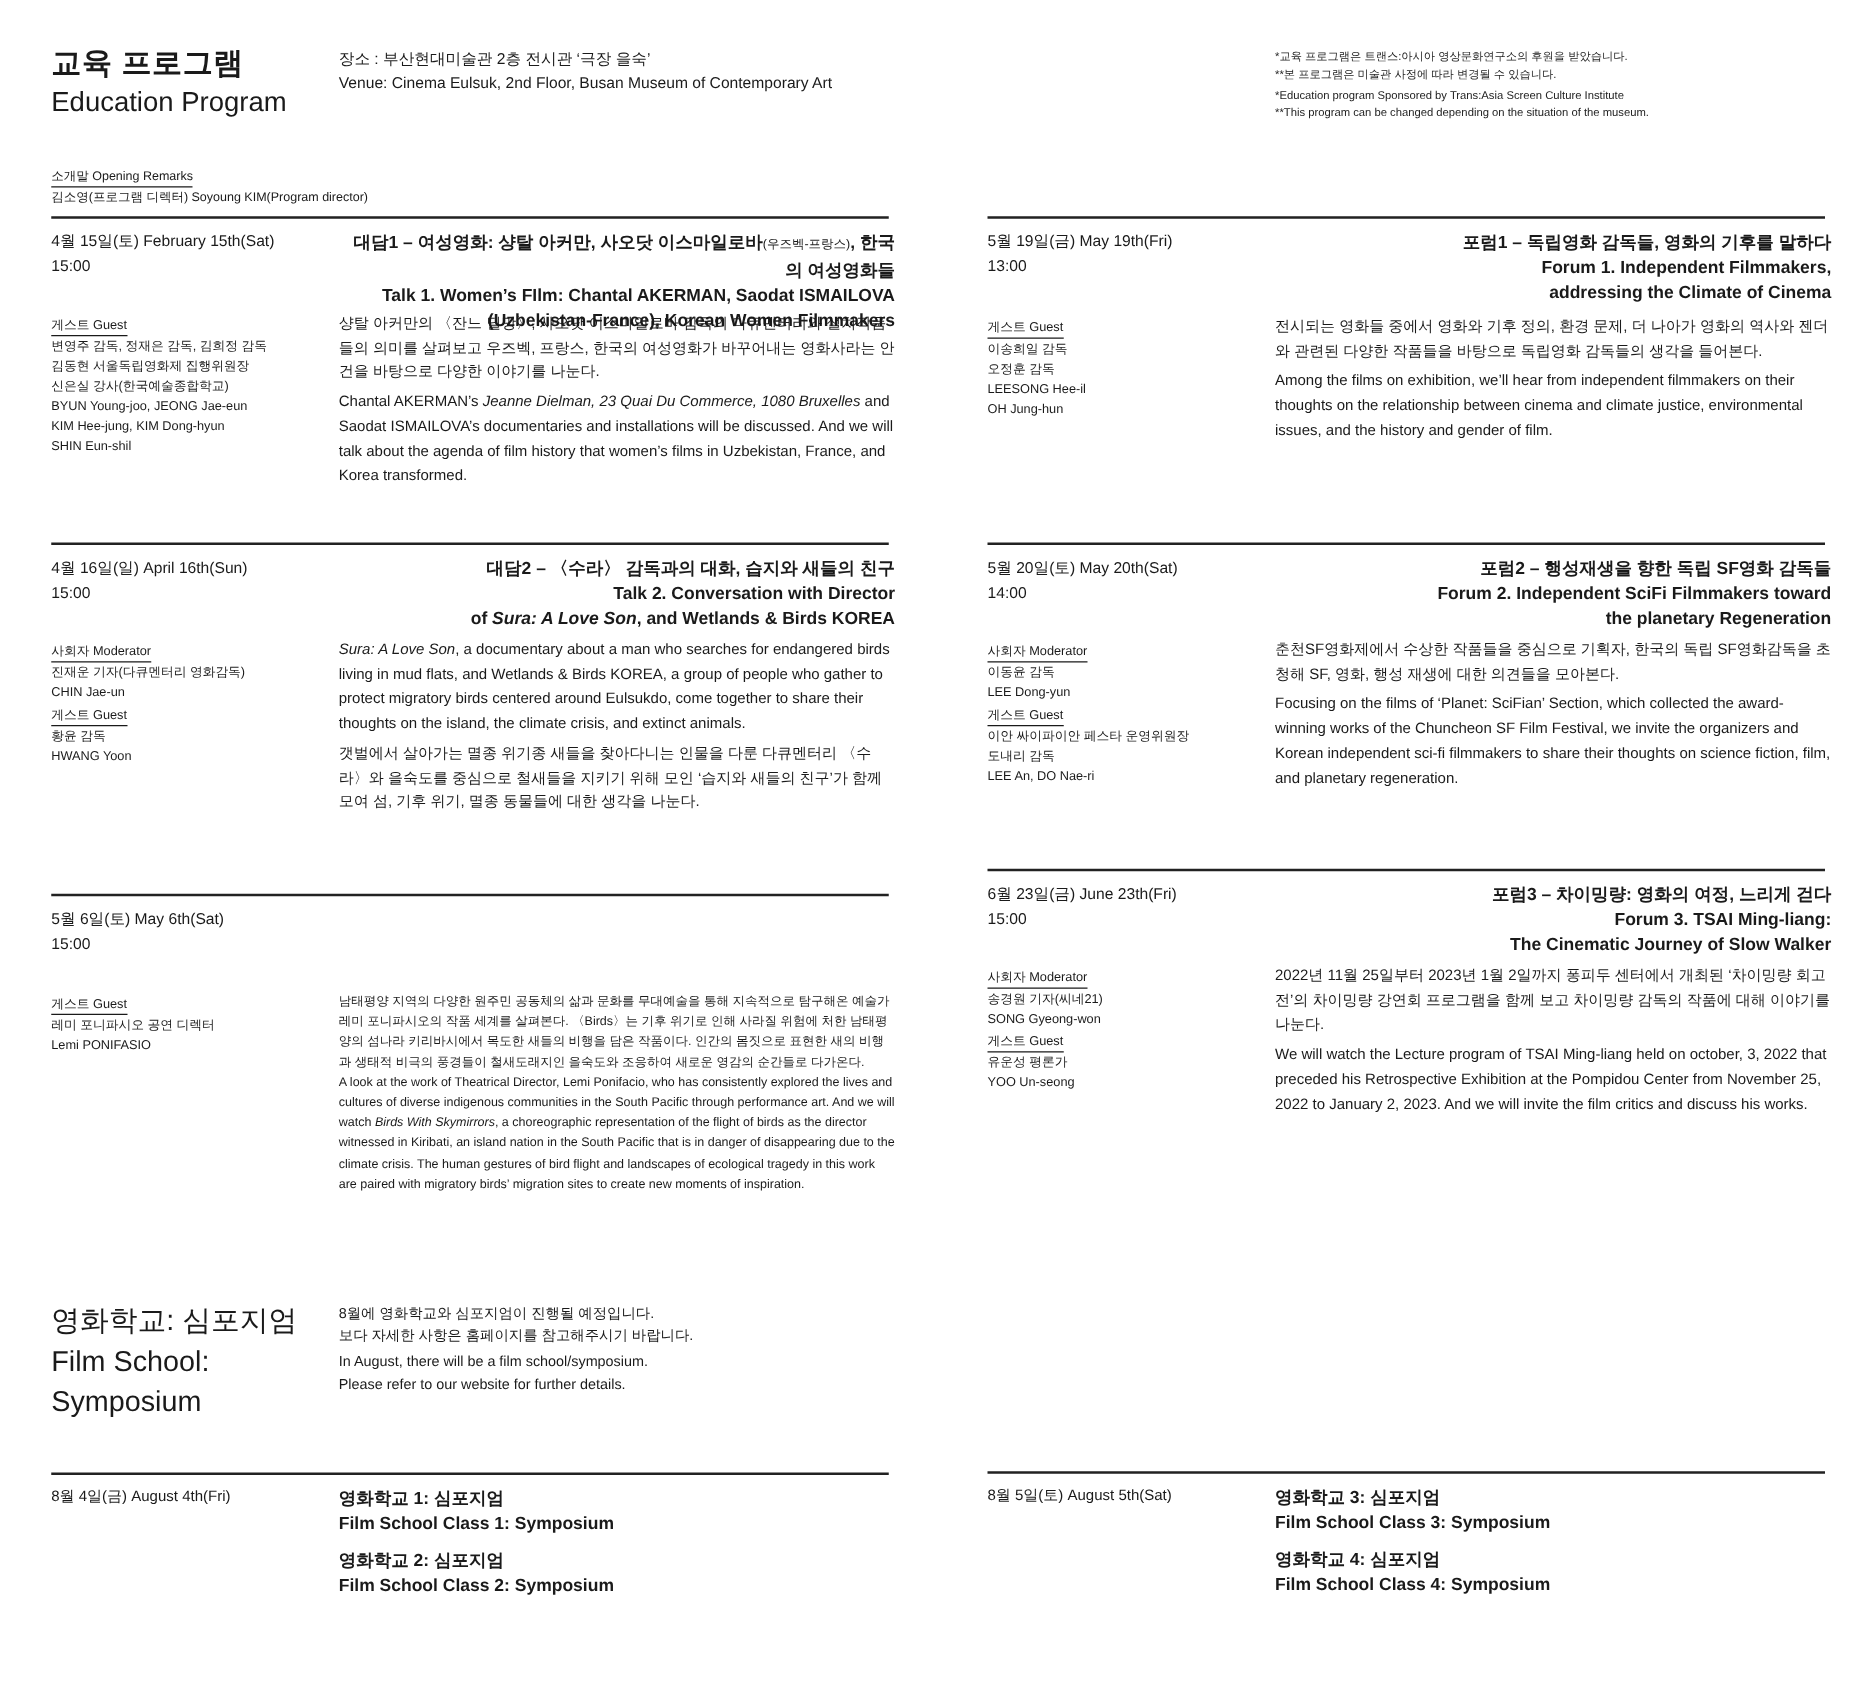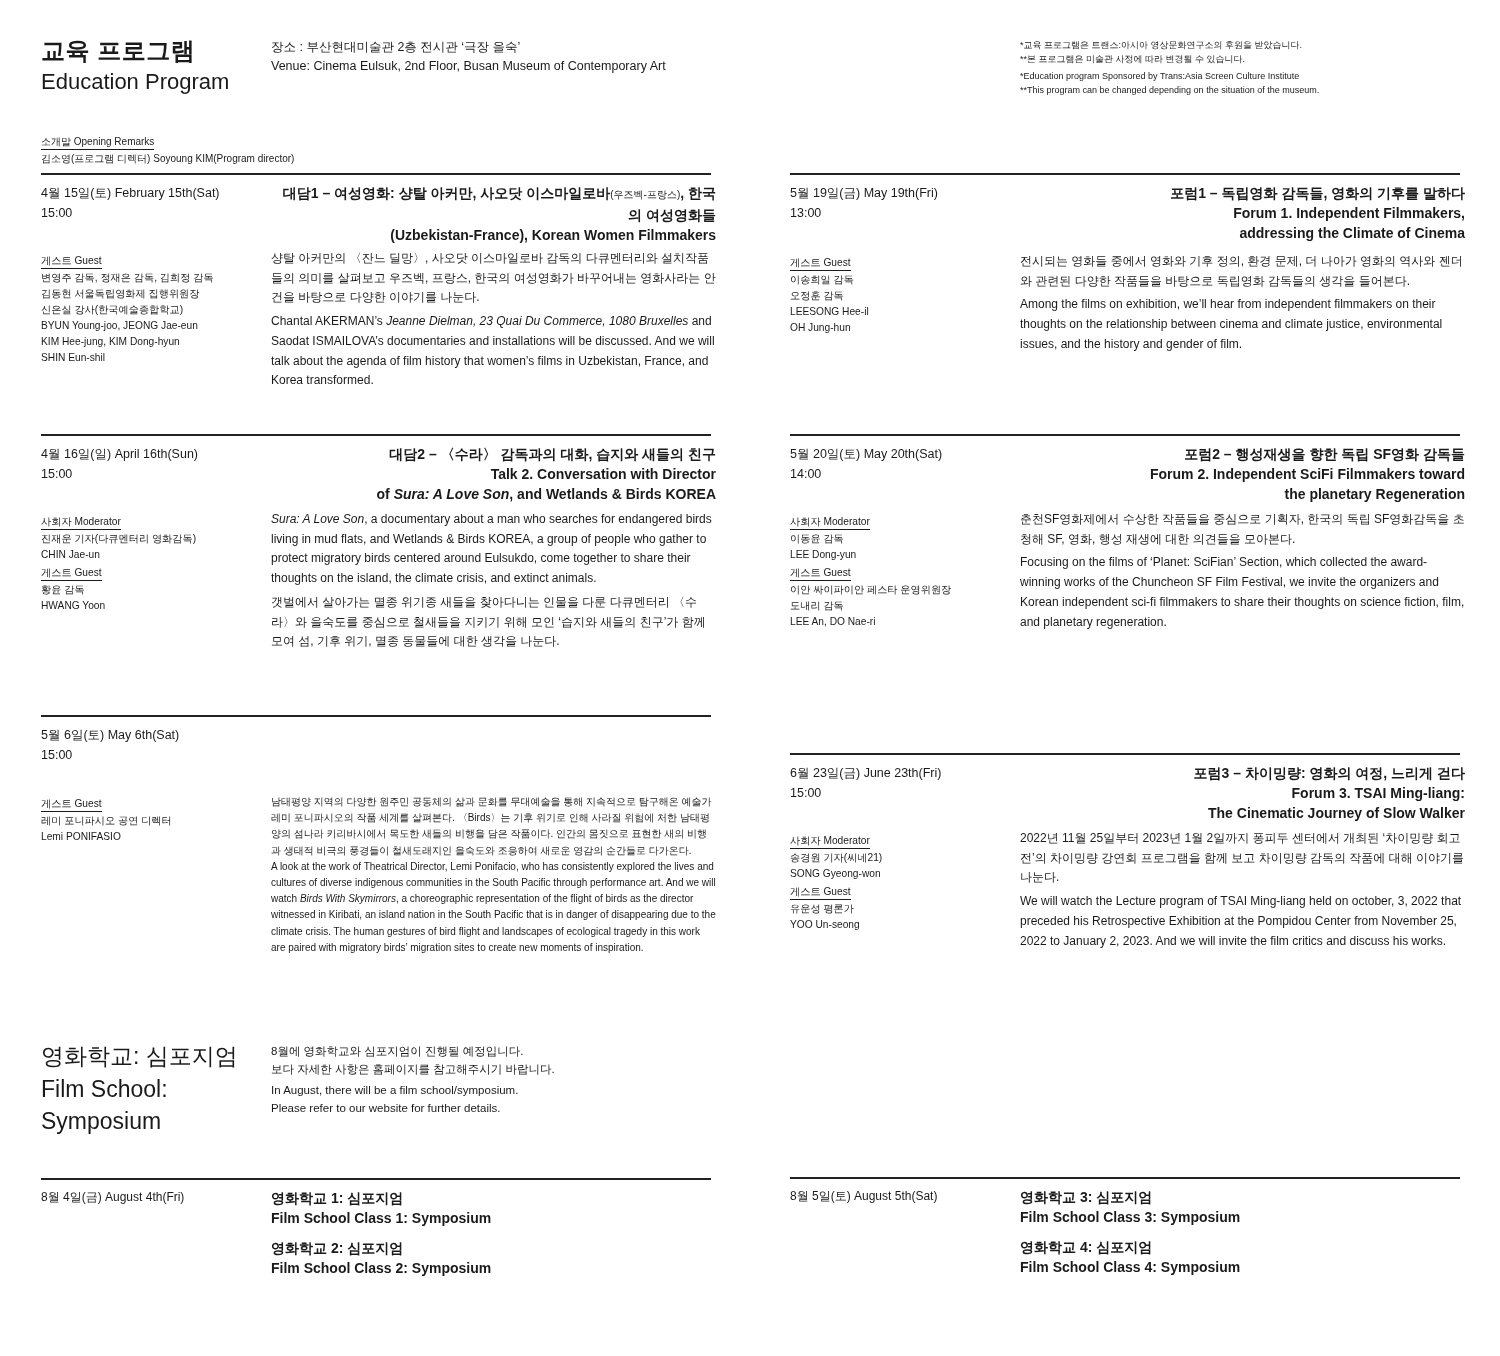--- a/index.html
+++ b/index.html
@@ -80,20 +80,21 @@
     <div><span class="role">게스트 Guest</span></div>
     <div>변영주 감독, 정재은 감독, 김희정 감독</div>
     <div>김동현 서울독립영화제 집행위원장</div>
     <div>신은실 강사(한국예술종합학교)</div>
     <div>BYUN Young-joo, JEONG Jae-eun</div>
     <div>KIM Hee-jung, KIM Dong-hyun</div>
     <div>SHIN Eun-shil</div>
   </div>
   <div class="titles">
     <div><span>대담1 – 여성영화: 샹탈 아커만, 사오닷 이스마일로바</span><span class="small">(우즈벡-프랑스)</span><span>, 한국의 여성영화들</span></div>
+    <div>Talk 1. Women’s FIlm: Chantal AKERMAN, Saodat ISMAILOVA</div>
     <div>(Uzbekistan-France), Korean Women Filmmakers</div>
   </div>
   <div class="desc" style="top:74px;">
     <p>샹탈 아커만의 〈잔느 딜망〉, 사오닷 이스마일로바 감독의 다큐멘터리와 설치작품들의 의미를 살펴보고 우즈벡, 프랑스, 한국의 여성영화가 바꾸어내는 영화사라는 안건을 바탕으로 다양한 이야기를 나눈다.</p>
     <p><span>Chantal AKERMAN’s </span><i>Jeanne Dielman, 23 Quai Du Commerce, 1080 Bruxelles</i><span> and Saodat ISMAILOVA’s documentaries and installations will be discussed. And we will talk about the agenda of film history that women’s films in Uzbekistan, France, and Korea transformed.</span></p>
   </div>
 </div>
 
 <div class="session" style="left:41px; top:434px; height:260px;">
   <div class="date">
@@ -176,21 +177,21 @@
     <div>포럼2 – 행성재생을 향한 독립 SF영화 감독들</div>
     <div>Forum 2. Independent SciFi Filmmakers toward</div>
     <div>the planetary Regeneration</div>
   </div>
   <div class="desc" style="top:74px;">
     <p>춘천SF영화제에서 수상한 작품들을 중심으로 기획자, 한국의 독립 SF영화감독을 초청해 SF, 영화, 행성 재생에 대한 의견들을 모아본다.</p>
     <p>Focusing on the films of ‘Planet: SciFian’ Section, which collected the award-winning works of the Chuncheon SF Film Festival, we invite the organizers and Korean independent sci-fi filmmakers to share their thoughts on science fiction, film, and planetary regeneration.</p>
   </div>
 </div>
 
-<div class="session" style="left:790px; top:753px; height:220px;">
+<div class="session" style="left:790px; top:695px; height:220px;">
   <div class="date">
     <div>6월 23일(금) June 23th(Fri)</div>
     <div>15:00</div>
   </div>
   <div class="people" style="top:76px;">
     <div><span class="role">사회자 Moderator</span></div>
     <div>송경원 기자(씨네21)</div>
     <div>SONG Gyeong-won</div>
     <div><span class="role">게스트 Guest</span></div>
     <div>유운성 평론가</div>

